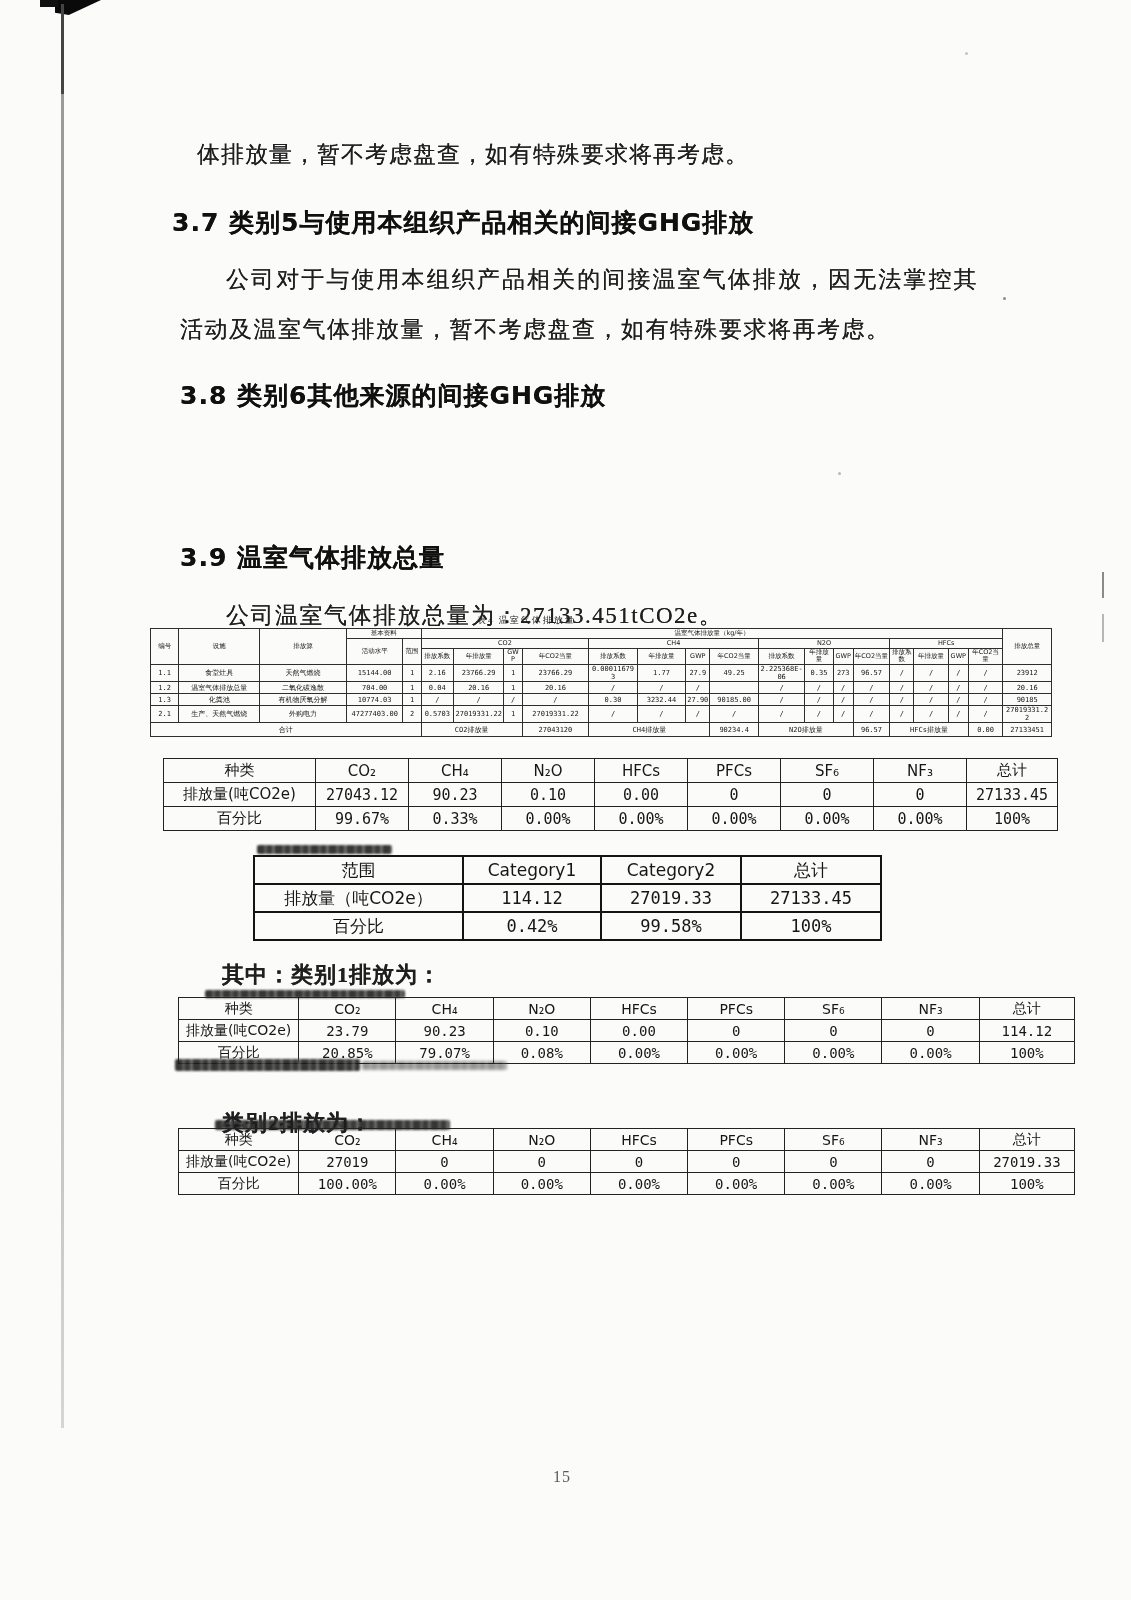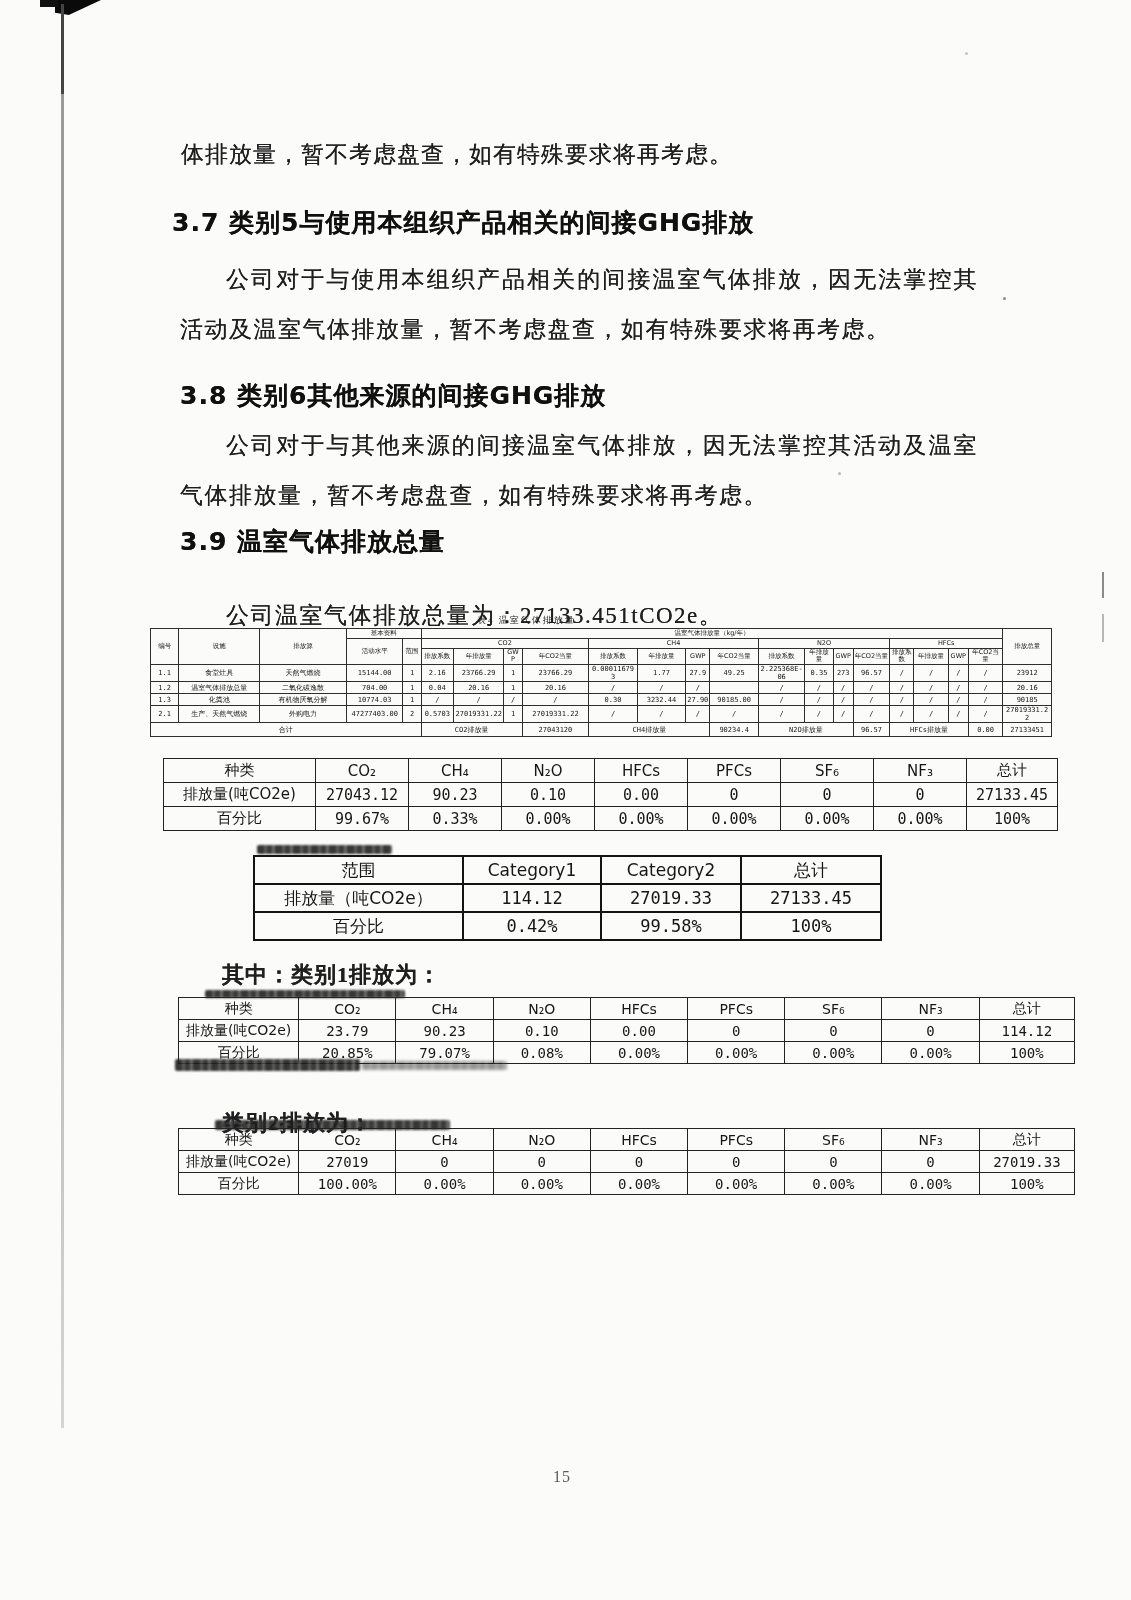--- a/index.html
+++ b/index.html
@@ -58,29 +58,28 @@
 
   <div class="corner-wedge"></div>
   <div class="corner-nub"></div>
   <div class="edge-line"></div>
   <div class="vmark" style="left:1102px; top:572px; height:26px;"></div>
   <div class="vmark" style="left:1102px; top:614px; height:28px; opacity:.6;"></div>
   <div class="speck" style="left:1003px; top:297px;"></div>
   <div class="speck" style="left:838px; top:472px; opacity:.6;"></div>
   <div class="speck" style="left:965px; top:52px; opacity:.5;"></div>
 
-  <p class="abs body-line" style="left:181px; top:116px;">体排放量，暂不考虑盘查，如有特殊要求将再考虑。</p>
+  <p class="abs body-line" style="left:197px; top:116px;">体排放量，暂不考虑盘查，如有特殊要求将再考虑。</p>
 
   <h2 class="abs h" style="left:172px; top:185px;">3.7 类别5与使用本组织产品相关的间接GHG排放</h2>
   <p class="abs para" style="left:180px; top:232px; width:798px;">公司对于与使用本组织产品相关的间接温室气体排放，因无法掌控其活动及温室气体排放量，暂不考虑盘查，如有特殊要求将再考虑。</p>
 
   <h2 class="abs h" style="left:180px; top:358px;">3.8 类别6其他来源的间接GHG排放</h2>
-  <p class="abs para" style="left:180px; top:398px; width:798px;">公司对于与其他来源的间接温室气体排放，因无法掌控其活动及温室气体排放量，暂不考虑盘查，如有特殊要求将再考虑。</p>
-
-  <h2 class="abs h" style="left:180px; top:504px;">3.9 温室气体排放总量</h2>
+
+  <h2 class="abs h" style="left:180px; top:520px;">3.9 温室气体排放总量</h2>
   <p class="abs para" style="left:180px; top:568px; width:798px;">公司温室气体排放总量为：27133.451tCO2e。</p>
 
   <div class="abs caption" style="left:477px; top:614px;">表4  温室气体排放量</div>
 
   <div class="abs" style="left:150px; top:628px;">
     <table class="dense">
       <colgroup>
         <col style="width:28px">
           <col style="width:80px">
           <col style="width:86px">

